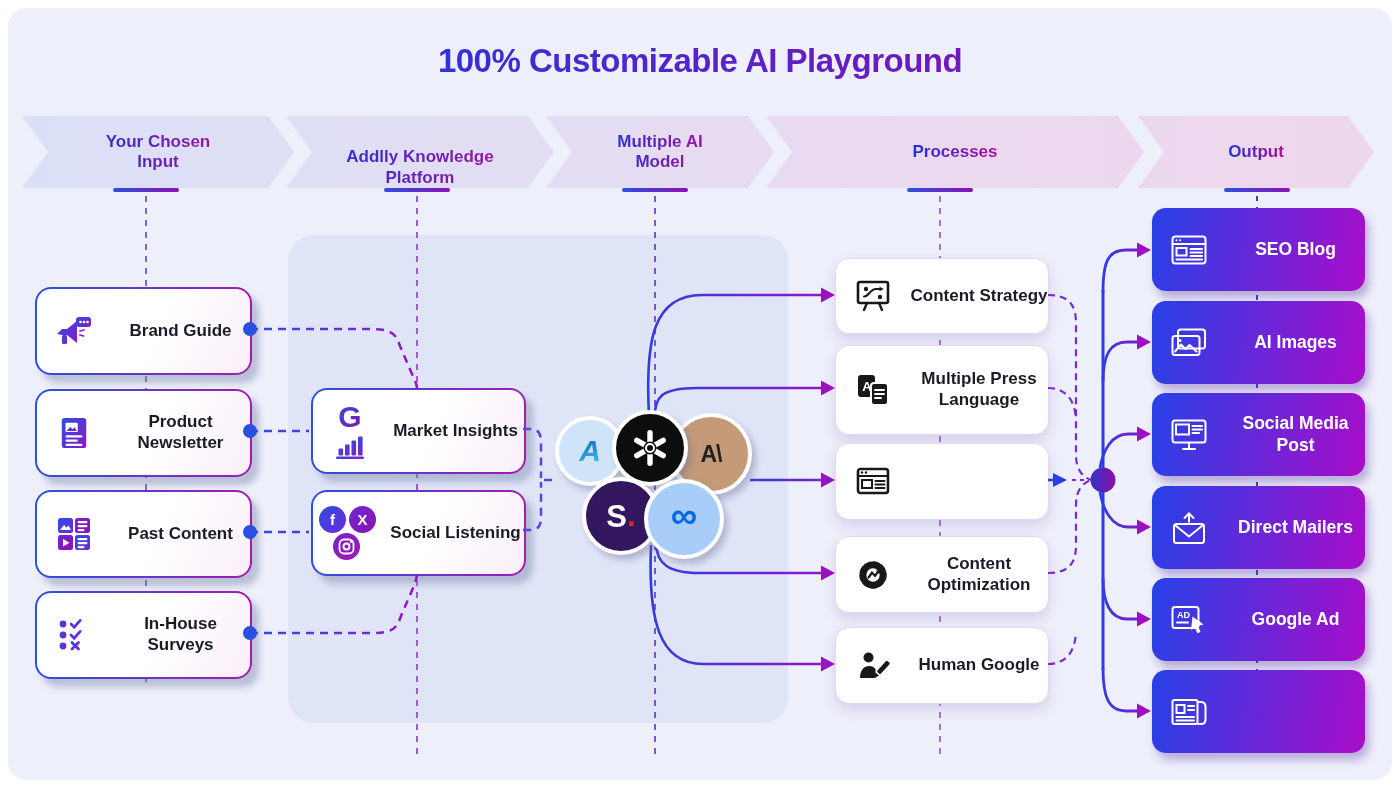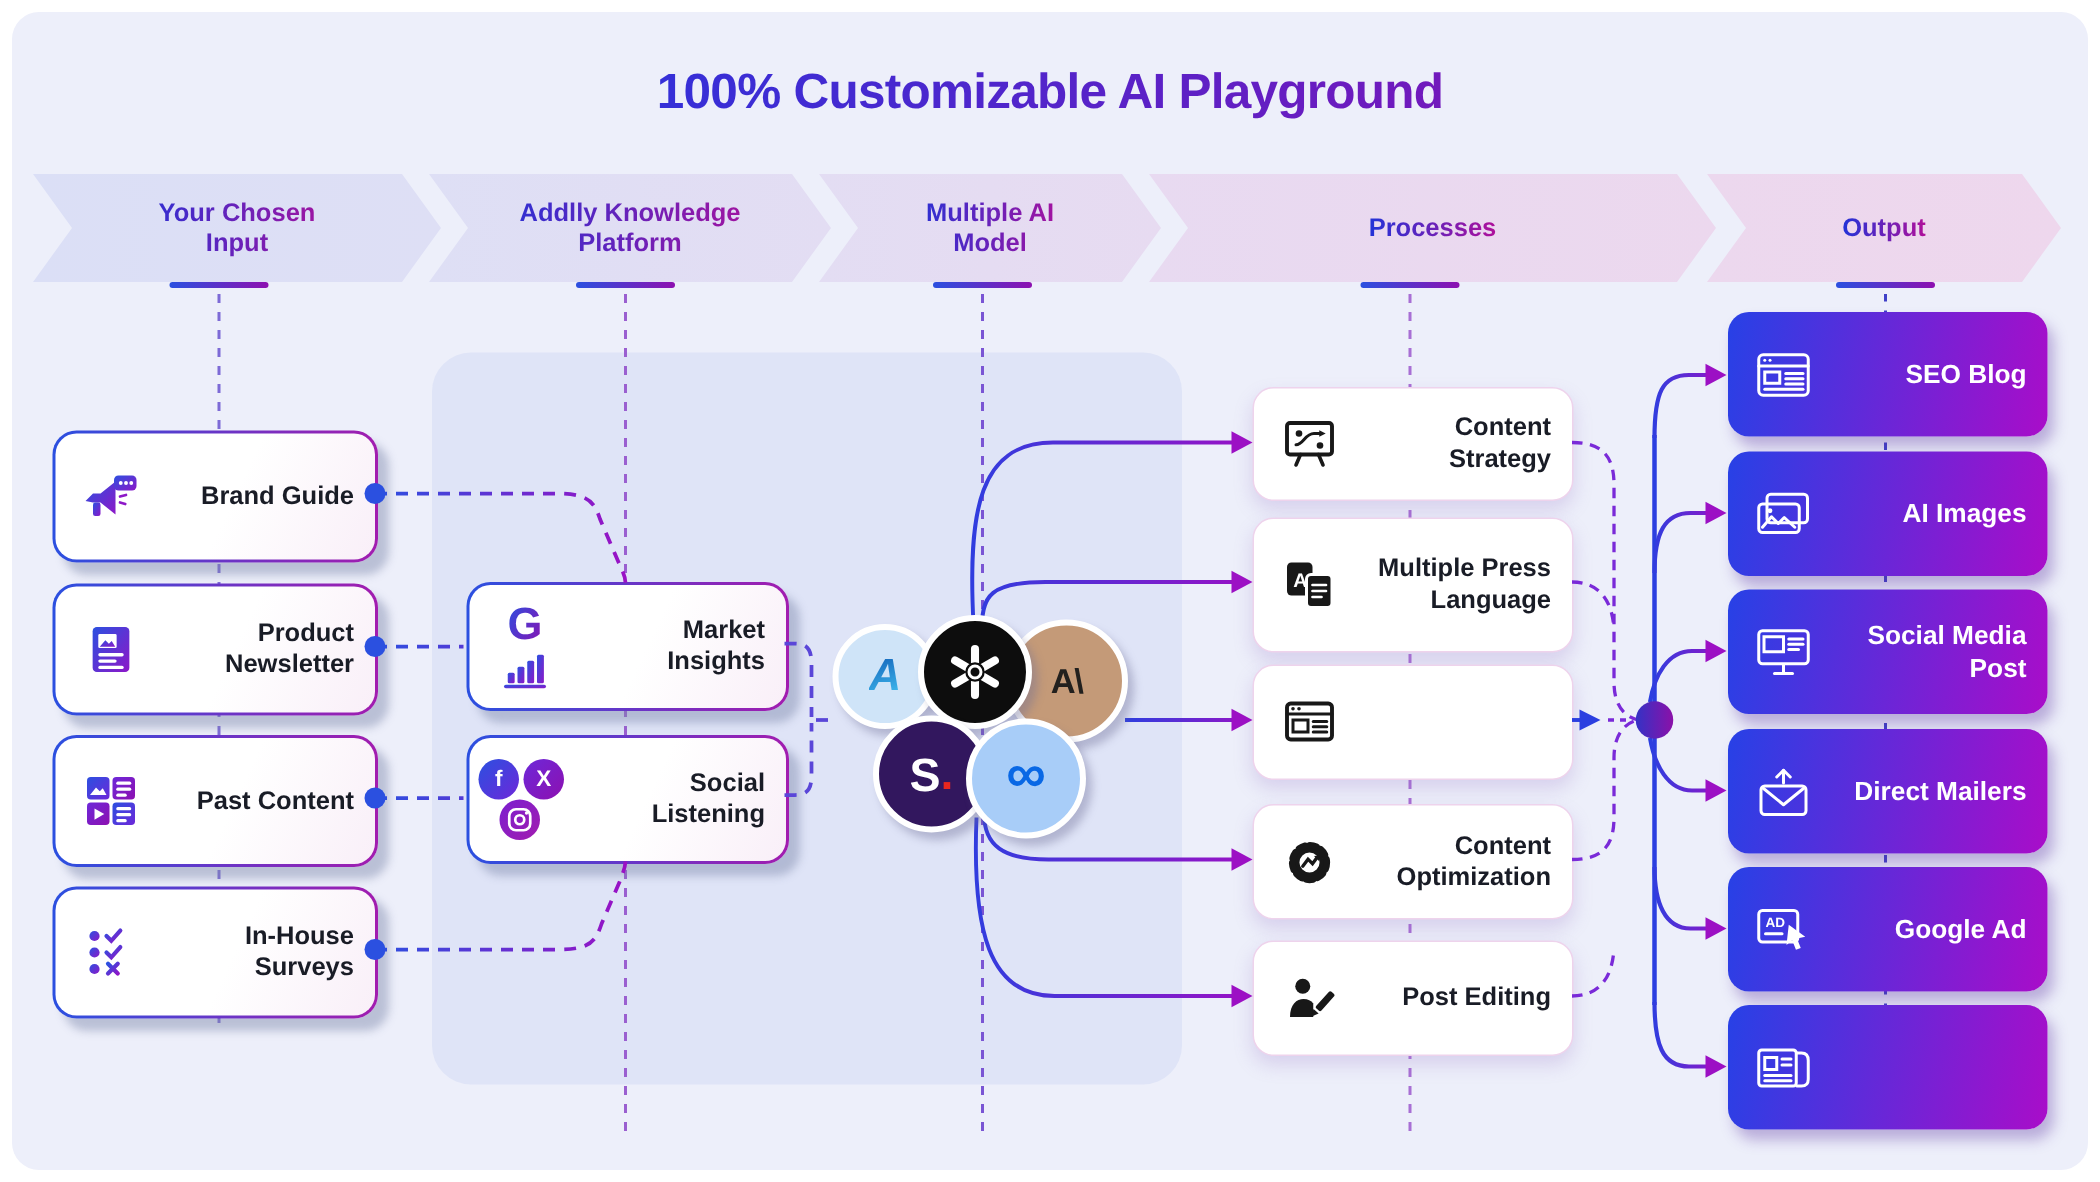--- a/index.html
+++ b/index.html
@@ -8,32 +8,32 @@
   .inner-panel{position:absolute;left:288px;top:235px;width:500px;height:488px;background:#dfe4f7;border-radius:26px;}
   .title{position:absolute;left:0;top:42px;width:100%;text-align:center;font-size:33px;font-weight:800;letter-spacing:-.5px;
          background:linear-gradient(90deg,#2336e0 20%,#8c0fb0 85%);-webkit-background-clip:text;background-clip:text;color:transparent;}
   svg.layer{position:absolute;left:0;top:0;pointer-events:none;}
   #under-layer{z-index:1;} #over-layer{z-index:6;}
   .chev{position:absolute;top:116px;height:72px;display:flex;align-items:center;justify-content:center;z-index:2;
         clip-path:polygon(26px 50%,0 0,calc(100% - 26px) 0,100% 50%,calc(100% - 26px) 100%,0 100%);}
   .chev-label{font-size:17px;font-weight:800;text-align:center;line-height:1.2;
         background:linear-gradient(90deg,#2133d8,#b0109a);-webkit-background-clip:text;background-clip:text;color:transparent;}
   .c1{left:22px;width:272px;background:linear-gradient(90deg,#dbdff6,#dedff5);}
-  .c2{left:286px;width:268px;background:linear-gradient(90deg,#dedff5,#e3ddf3);}
+  .c2{left:286px;width:268px;background:linear-gradient(90deg,#dedff5,#e3ddf3);align-items:flex-end;}
   .c3{left:546px;width:228px;background:linear-gradient(90deg,#e3ddf3,#e7dbf1);}
   .c4{left:766px;width:378px;background:linear-gradient(90deg,#e8daf1,#ecd8ee);}
   .c5{left:1138px;width:236px;background:linear-gradient(90deg,#ecd8ee,#eed7ed);}
   .c1 .chev-label{max-width:150px;} .c2 .chev-label{max-width:200px;} .c3 .chev-label{max-width:110px;}
   .underline{position:absolute;top:188px;width:66px;height:4px;border-radius:2px;z-index:2;
         background:linear-gradient(90deg,#2b50e0,#8d10b0);}
   .box{position:absolute;display:flex;align-items:center;z-index:3;}
   .gbox{background:linear-gradient(90deg,#2b50e0,#a21caf);padding:2px;border-radius:16px;box-shadow:7px 8px 6px rgba(125,135,170,.45);}
   .gbox-in{width:100%;height:100%;border-radius:14px;background:linear-gradient(115deg,#ffffff 55%,#f9eff8);display:flex;align-items:center;}
   .box-ico{flex:0 0 74px;display:flex;align-items:center;justify-content:center;}
-  .box-lbl{flex:1;text-align:right;font-size:17px;font-weight:700;color:#191c26;line-height:1.22;padding-right:14px;}
+  .box-lbl{flex:1;text-align:center;font-size:17px;font-weight:700;color:#191c26;line-height:1.22;}
   .pbox{background:#fff;border:1.5px solid #eed3ec;border-radius:14px;box-shadow:0 6px 12px rgba(150,120,200,.25);}
   .obox{background:linear-gradient(100deg,#2741e6,#a90dc9);border-radius:14px;box-shadow:4px 7px 9px rgba(90,50,160,.35);}
   .obox .box-lbl{color:#ffffff;font-size:17.5px;}
   .kico-col{display:flex;flex-direction:column;align-items:center;gap:2px;}
   .g-letter{font-size:30px;font-weight:800;line-height:1;
         background:linear-gradient(120deg,#2b50e0,#8d10b0);-webkit-background-clip:text;background-clip:text;color:transparent;}
   .soc-wrap{position:relative;width:62px;height:54px;}
   .soc{position:absolute;width:27px;height:27px;border-radius:50%;display:flex;align-items:center;justify-content:center;
        color:#fff;font-weight:800;font-size:15px;}
   .soc-fb{left:0;top:0;background:linear-gradient(135deg,#2b50e0,#6d28d9);}
@@ -327,21 +327,21 @@
     <div class="box-ico">
       <svg width="34" height="32" viewBox="0 0 34 32">
         <circle cx="12.5" cy="7.5" r="5" fill="#181818"></circle>
         <path d="M4,28 C4,19.5 8.5,16 13,16 C16,16 18,17 19.5,19 L19.5,28 Z" fill="#181818"></path>
         <g transform="rotate(42 25 20)">
           <rect x="22.8" y="9" width="4.6" height="15" rx="1.3" fill="#181818"></rect>
           <polygon points="22.8,25.5 27.4,25.5 25.1,30.5" fill="#181818"></polygon>
         </g>
       </svg>
     </div>
-    <div class="box-lbl">Post Editing</div>
+    <div class="box-lbl">Human Google</div>
   </div>
 
   <div class="box obox" style="left:1152px;top:208px;width:213px;height:83px">
     <div class="box-ico">
       <svg width="36" height="30" viewBox="0 0 36 30" stroke="#fff" fill="none" stroke-width="2" stroke-linecap="round">
         <rect x="1.5" y="1.5" width="33" height="27" rx="3"></rect>
         <line x1="1.5" y1="9" x2="34.5" y2="9"></line>
         <circle cx="5.5" cy="5.2" r="1" fill="#fff" stroke="none"></circle>
           <circle cx="9" cy="5.2" r="1" fill="#fff" stroke="none"></circle>
         <rect x="5.5" y="13" width="10" height="7.5"></rect>

